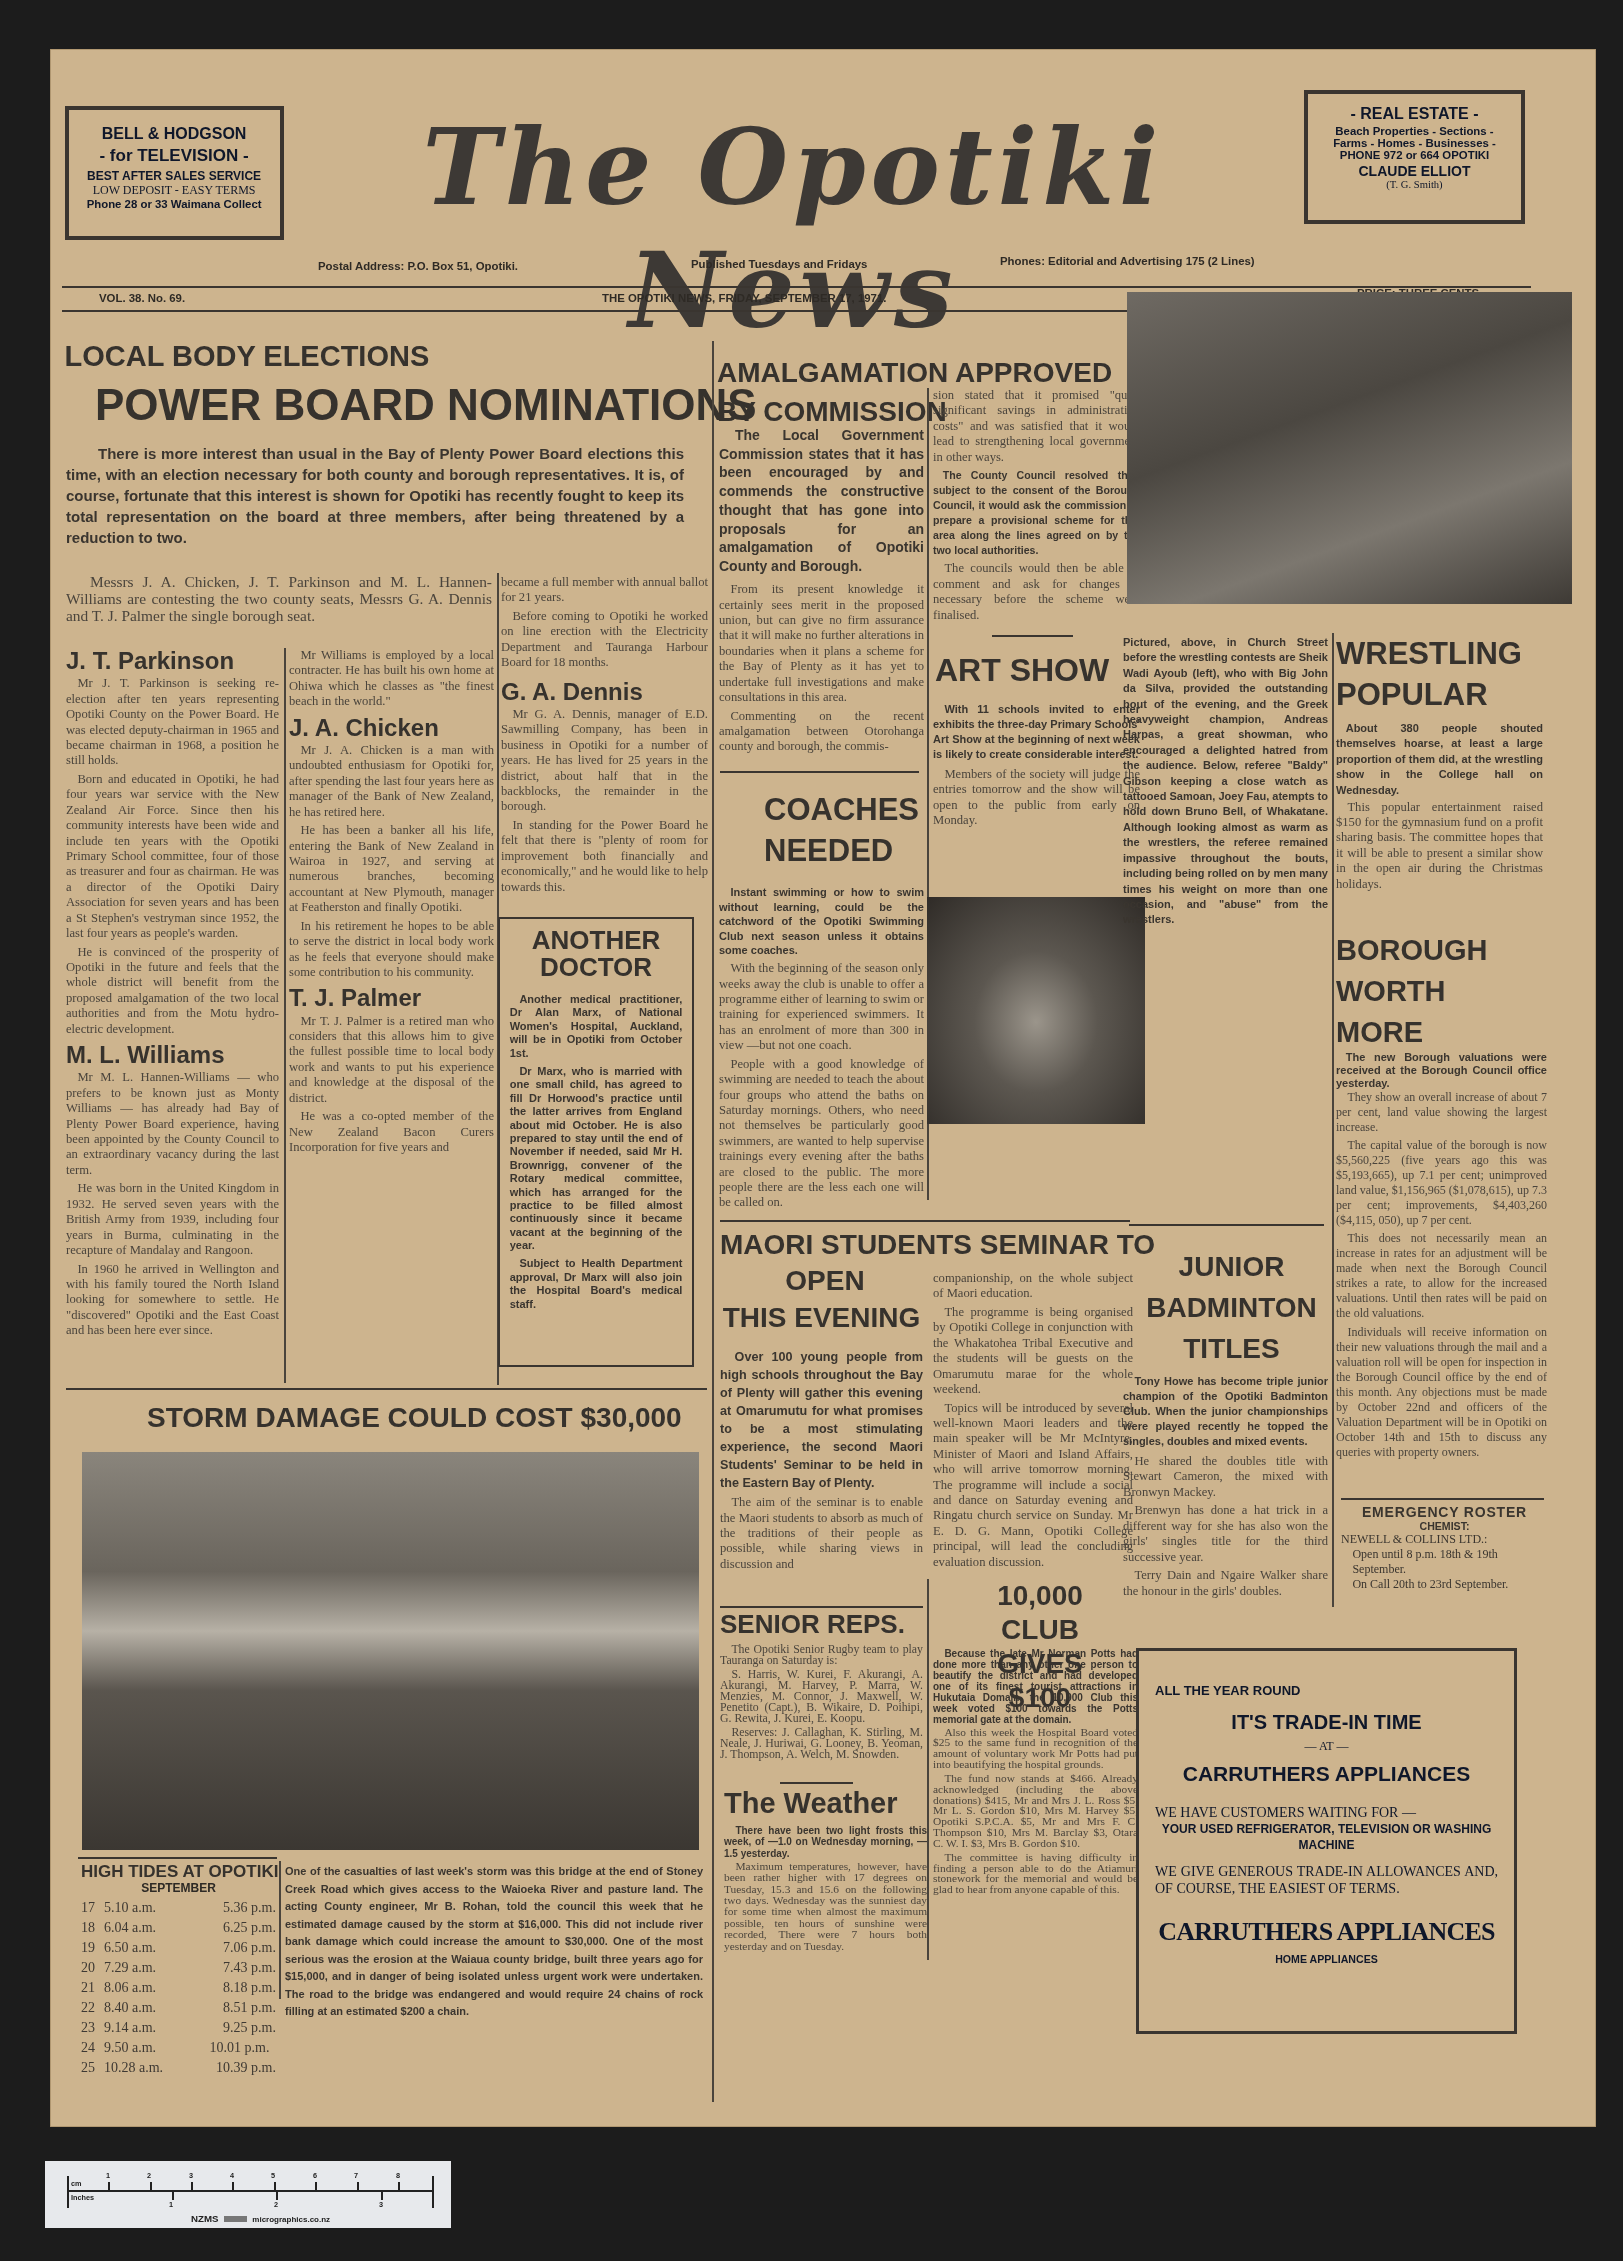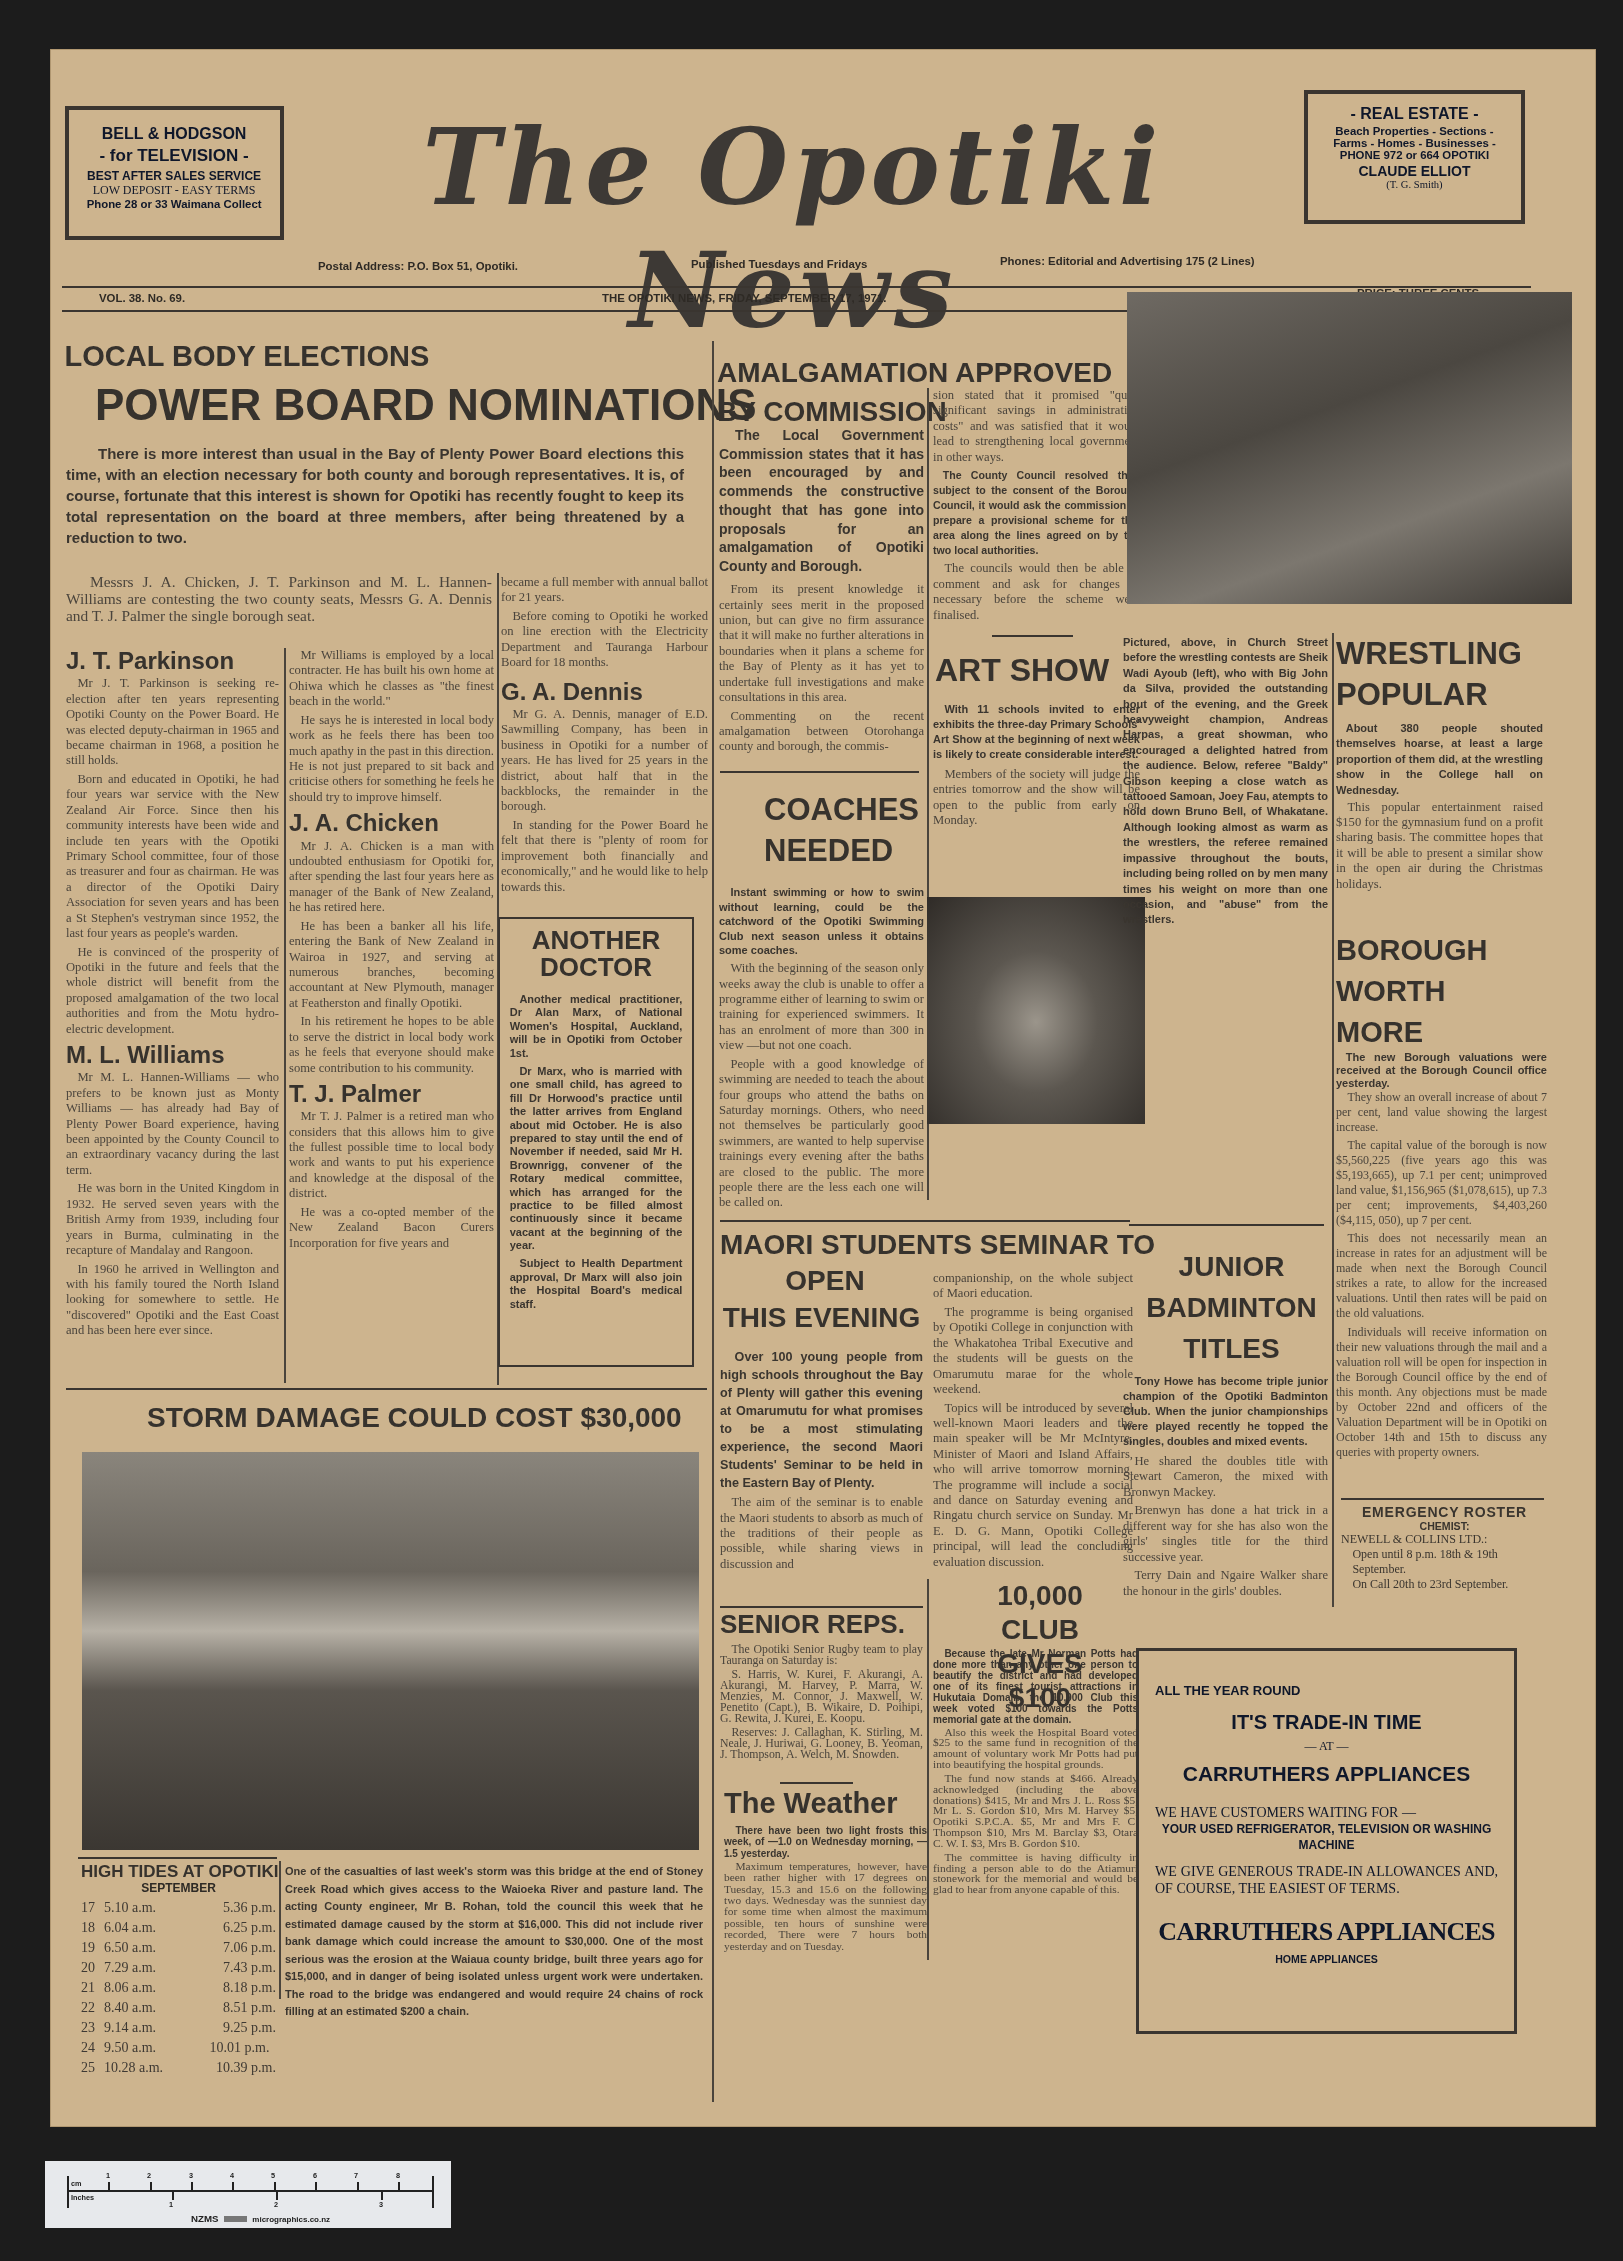--- a/index.html
+++ b/index.html
@@ -73,21 +73,20 @@
       <p>Mr M. L. Hannen-Williams — who prefers to be known just as Monty Williams — has already had Bay of Plenty Power Board experience, having been appointed by the County Council to an extraordinary vacancy during the last term.</p>
       <p>He was born in the United Kingdom in 1932. He served seven years with the British Army from 1939, including four years in Burma, culminating in the recapture of Mandalay and Rangoon.</p>
       <p>In 1960 he arrived in Wellington and with his family toured the North Island looking for somewhere to settle. He "discovered" Opotiki and the East Coast and has been here ever since.</p>
     </div>
   </div>
 
   <div class="vrule" style="left:234px; top:599px; height:735px;"></div>
   <div class="abs" style="left:239px; top:599px; width:205px;">
     <div class="body">
       <p>Mr Williams is employed by a local contracter. He has built his own home at Ohiwa which he classes as "the finest beach in the world."</p>
-      <p>He says he is interested in local body work as he feels there has been too much apathy in the past in this direction. He is not just prepared to sit back and criticise others for something he feels he should try to improve himself.</p>
     </div>
     <div class="hl" style="font-size:24px; margin:4.9px 0 3.2px;">J. A. Chicken</div>
     <div class="body">
       <p>Mr J. A. Chicken is a man with undoubted enthusiasm for Opotiki for, after spending the last four years here as manager of the Bank of New Zealand, he has retired here.</p>
       <p>He has been a banker all his life, entering the Bank of New Zealand in Wairoa in 1927, and serving at numerous branches, becoming accountant at New Plymouth, manager at Featherston and finally Opotiki.</p>
       <p>In his retirement he hopes to be able to serve the district in local body work as he feels that everyone should make some contribution to his community.</p>
     </div>
     <div class="hl" style="font-size:24px; margin:4.9px 0 3.2px;">T. J. Palmer</div>
     <div class="body">
       <p>Mr T. J. Palmer is a retired man who considers that this allows him to give the fullest possible time to local body work and wants to put his experience and knowledge at the disposal of the district.</p>

